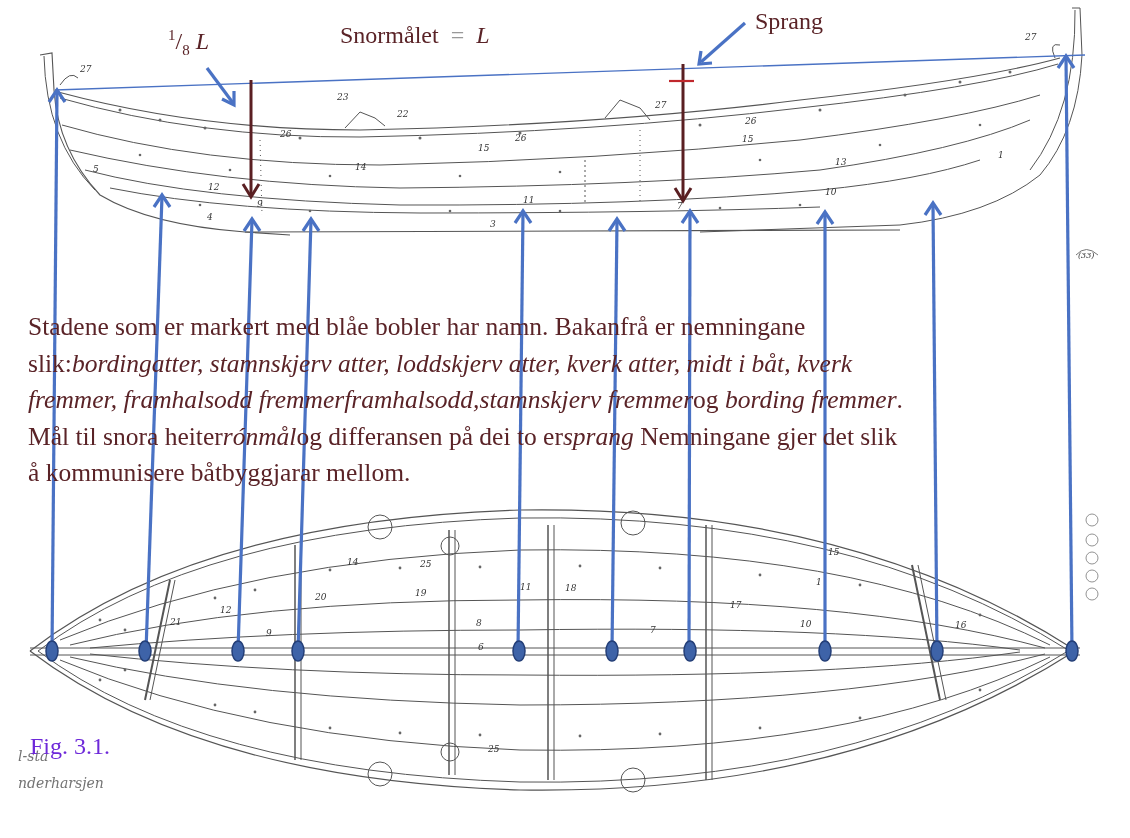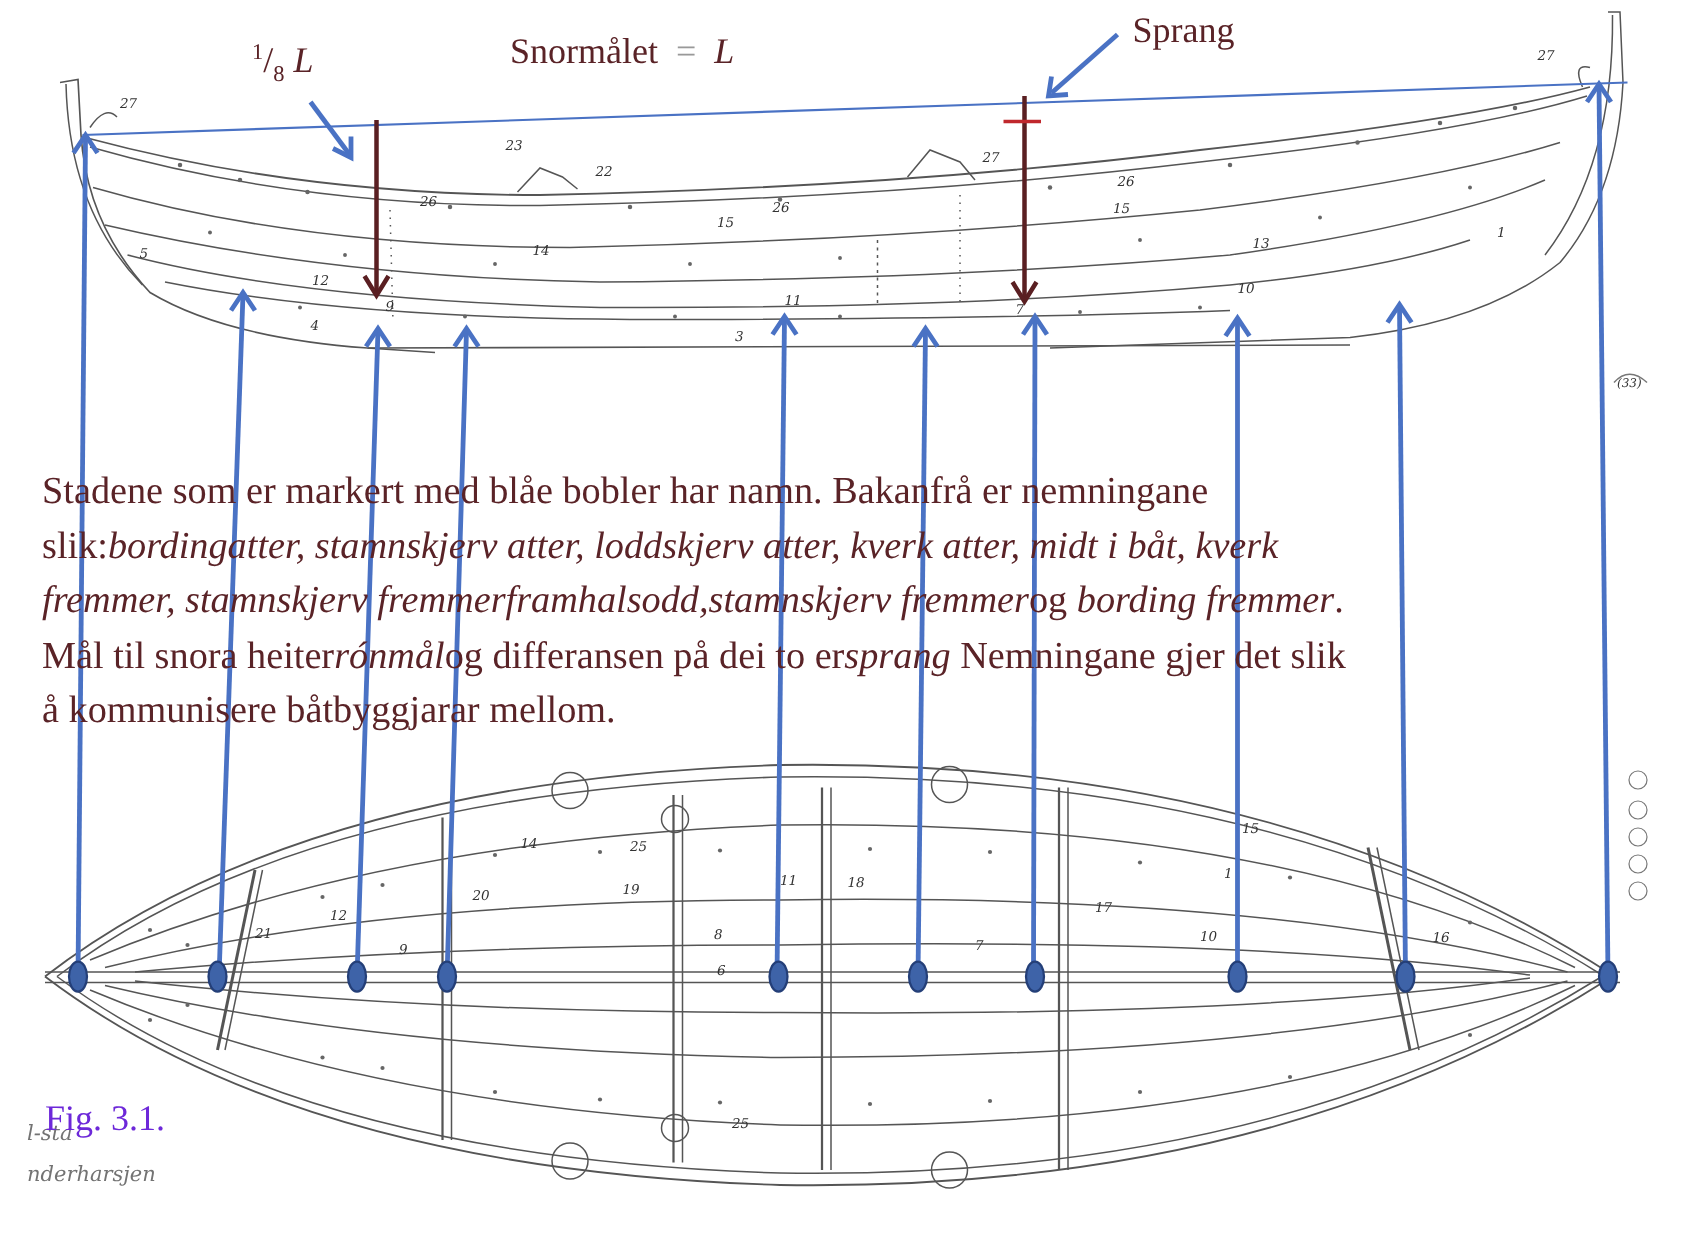--- a/index.html
+++ b/index.html
@@ -267,21 +267,21 @@
   <span style="color:#999; margin:0 6px;">=</span>
   <i>L</i>
 </div>
 
 <div class="lbl" style="left:755px; top:8px; font-size:24px;">Sprang</div>
 
 
 <div class="caption-text">
   <span class="ln">Stadene som er markert med blåe bobler har namn. Bakanfrå er nemningane</span>
   <span class="ln"><span>slik:</span><i>bordingatter, stamnskjerv atter, loddskjerv atter, kverk atter, midt i båt, kverk</i></span>
-  <span class="ln"><i>fremmer, stamnskjerv fremmer</i><i>framhalsodd</i><i>,</i><i>stamnskjerv fremmer</i><span>og</span> <i>bording fremmer</i><span>.</span></span>
+  <span class="ln"><i>fremmer, framhalsodd fremmer</i><i>framhalsodd</i><i>,</i><i>stamnskjerv fremmer</i><span>og</span> <i>bording fremmer</i><span>.</span></span>
   <span class="ln"><span>Mål til snora heiter</span><i>rónmål</i><span>og differansen på dei to er</span><i>sprang</i> <span>Nemningane gjer det slik</span></span>
   <span class="ln">å kommunisere båtbyggjarar mellom.</span>
 </div>
 
 
 <div class="hand" style="left:18px; top:748px;">l-sta</div>
 <div class="hand" style="left:18px; top:775px;">nderharsjen</div>
 <div class="fig">Fig. 3.1.</div>
 </div>
 

